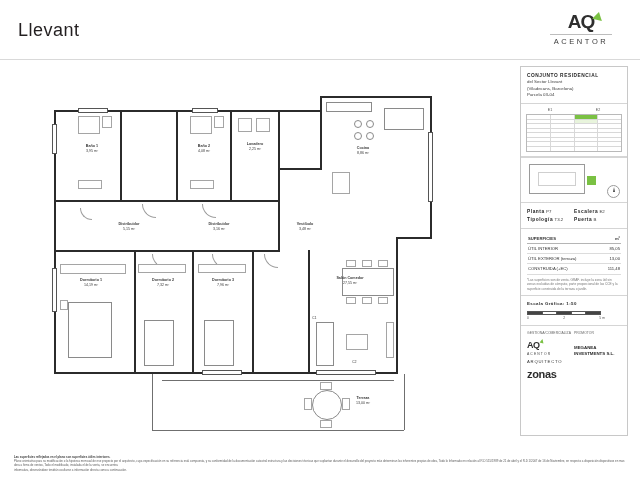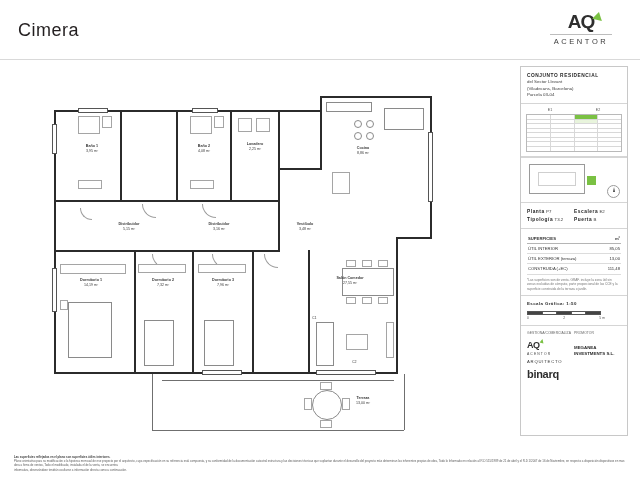--- a/index.html
+++ b/index.html
@@ -149,21 +149,21 @@
     font-size:2.9px; line-height:1.5; color:#5a5a5a;
   }
   .footer .f1 { font-weight:bold; color:#3b3b3b; }
 </style>
 </head>
 <body>
 
 <div class="page">
 
   <div class="hdr">
-    <div class="hdr-title">Cimera</div>
+    <div class="hdr-title">Llevant</div>
     <div class="logo-wrap">
       <div class="logo-mark">
         <span>AQ</span>
         <span class="dot"></span>
       </div>
       <div class="logo-rule"></div>
       <div class="logo-sub">ACENTOR</div>
     </div>
   </div>
 
@@ -310,21 +310,21 @@
         <div style="font-size:3.4px;color:#666;">PROMOTOR</div>
       </div>
       <div class="two-col" style="margin-top:3px;">
         <div>
           <div class="mini-logo">
             <span>AQ</span>
             <span class="dot"></span>
           </div>
           <div class="mini-sub">ACENTOR</div>
           <div class="arq">ARQUITECTO</div>
-          <div class="binarq">binarq</div>
+          <div class="binarq">zonas</div>
         </div>
         <div>
           <div style="font-size:4.4px;font-weight:bold;margin-top:6px;">MEGANEA</div>
           <div style="font-size:4.4px;font-weight:bold;">INVESTMENTS S.L.</div>
         </div>
       </div>
     </div>
   </div>
 
   <div class="plan">

